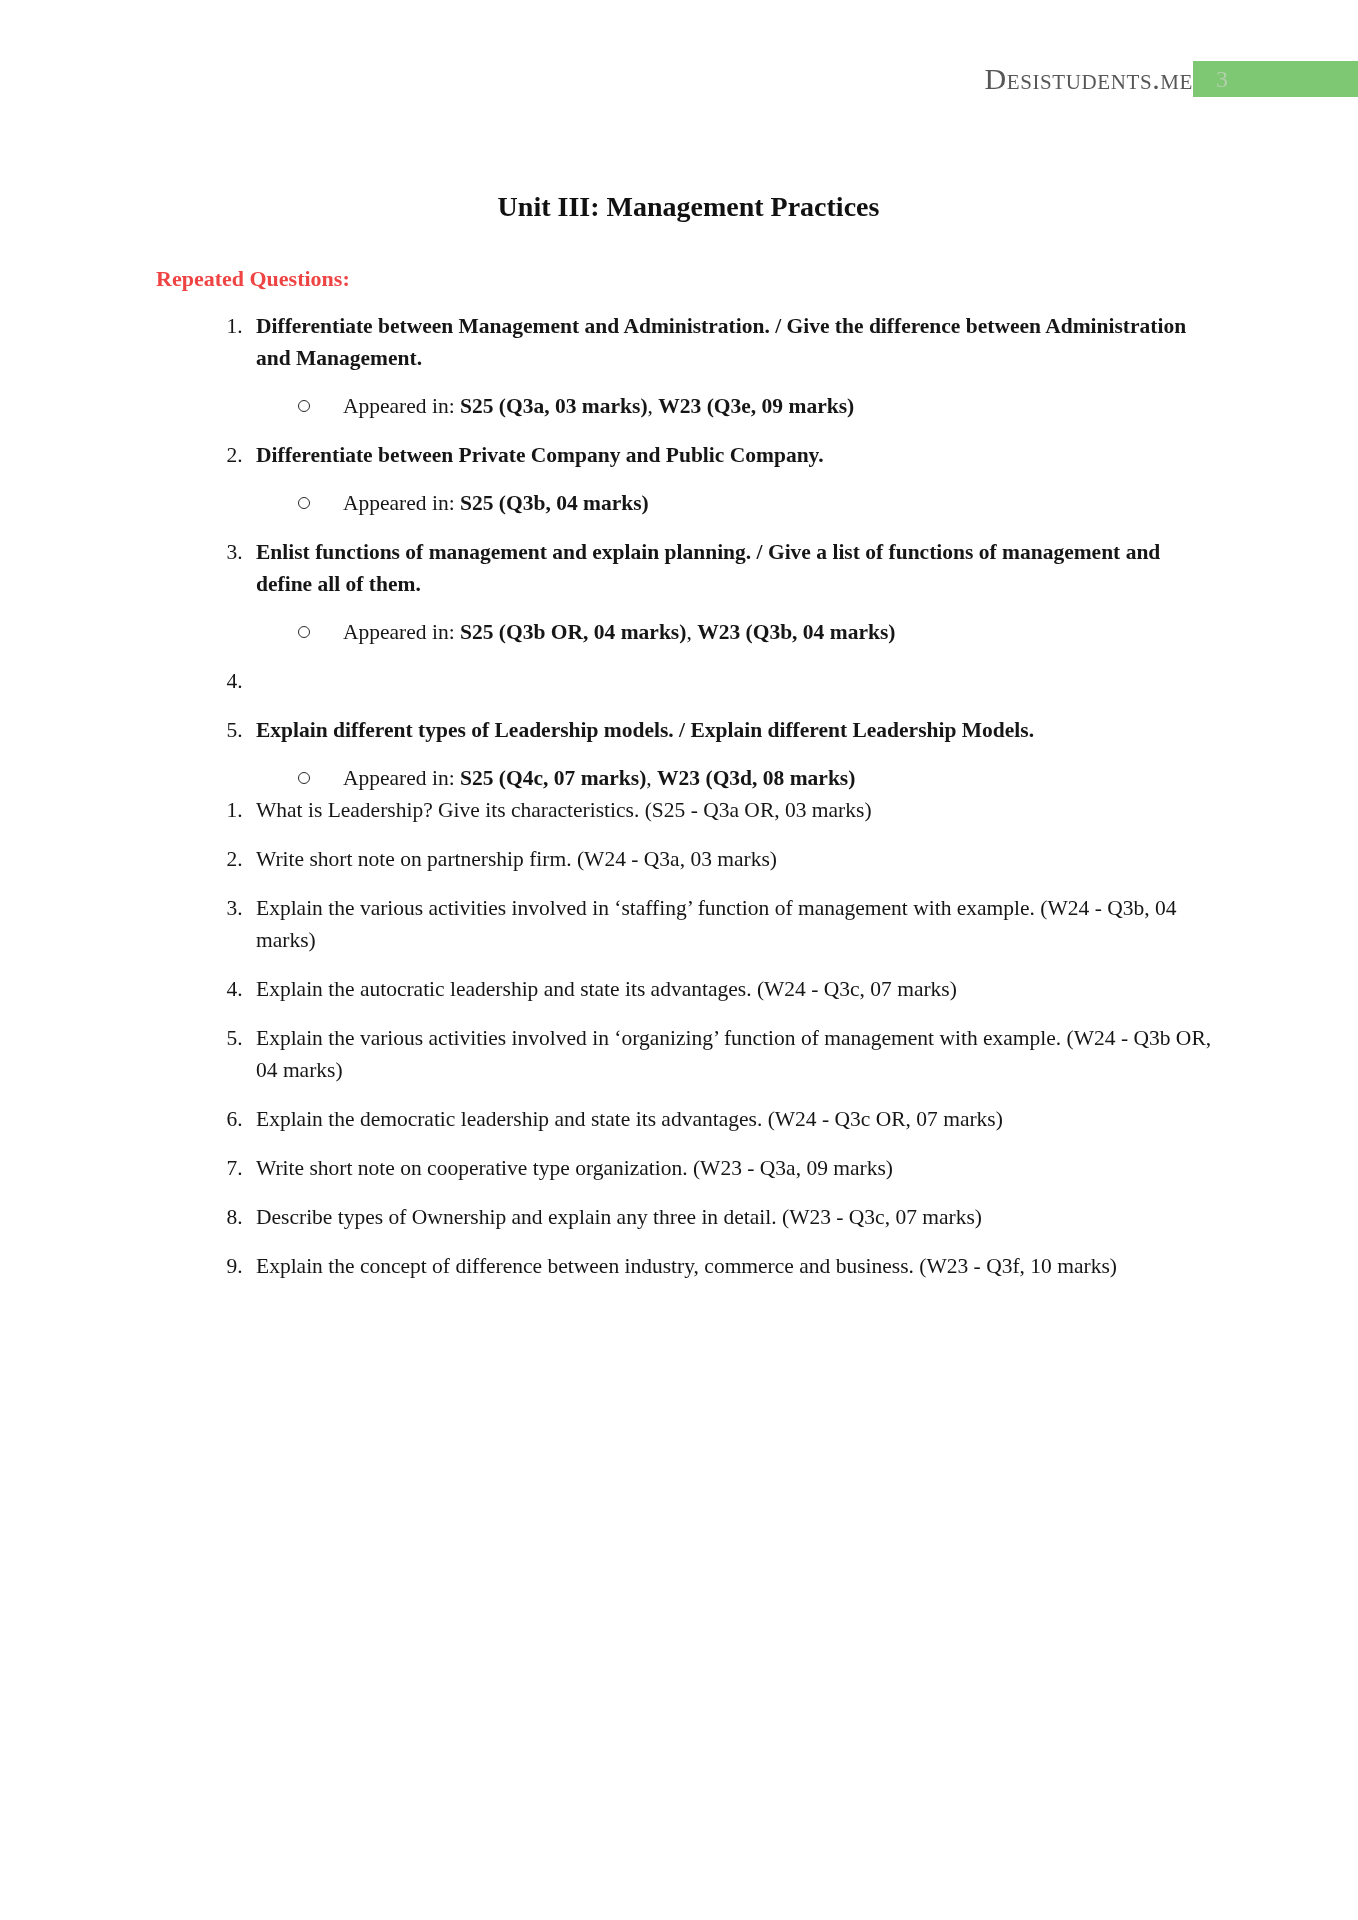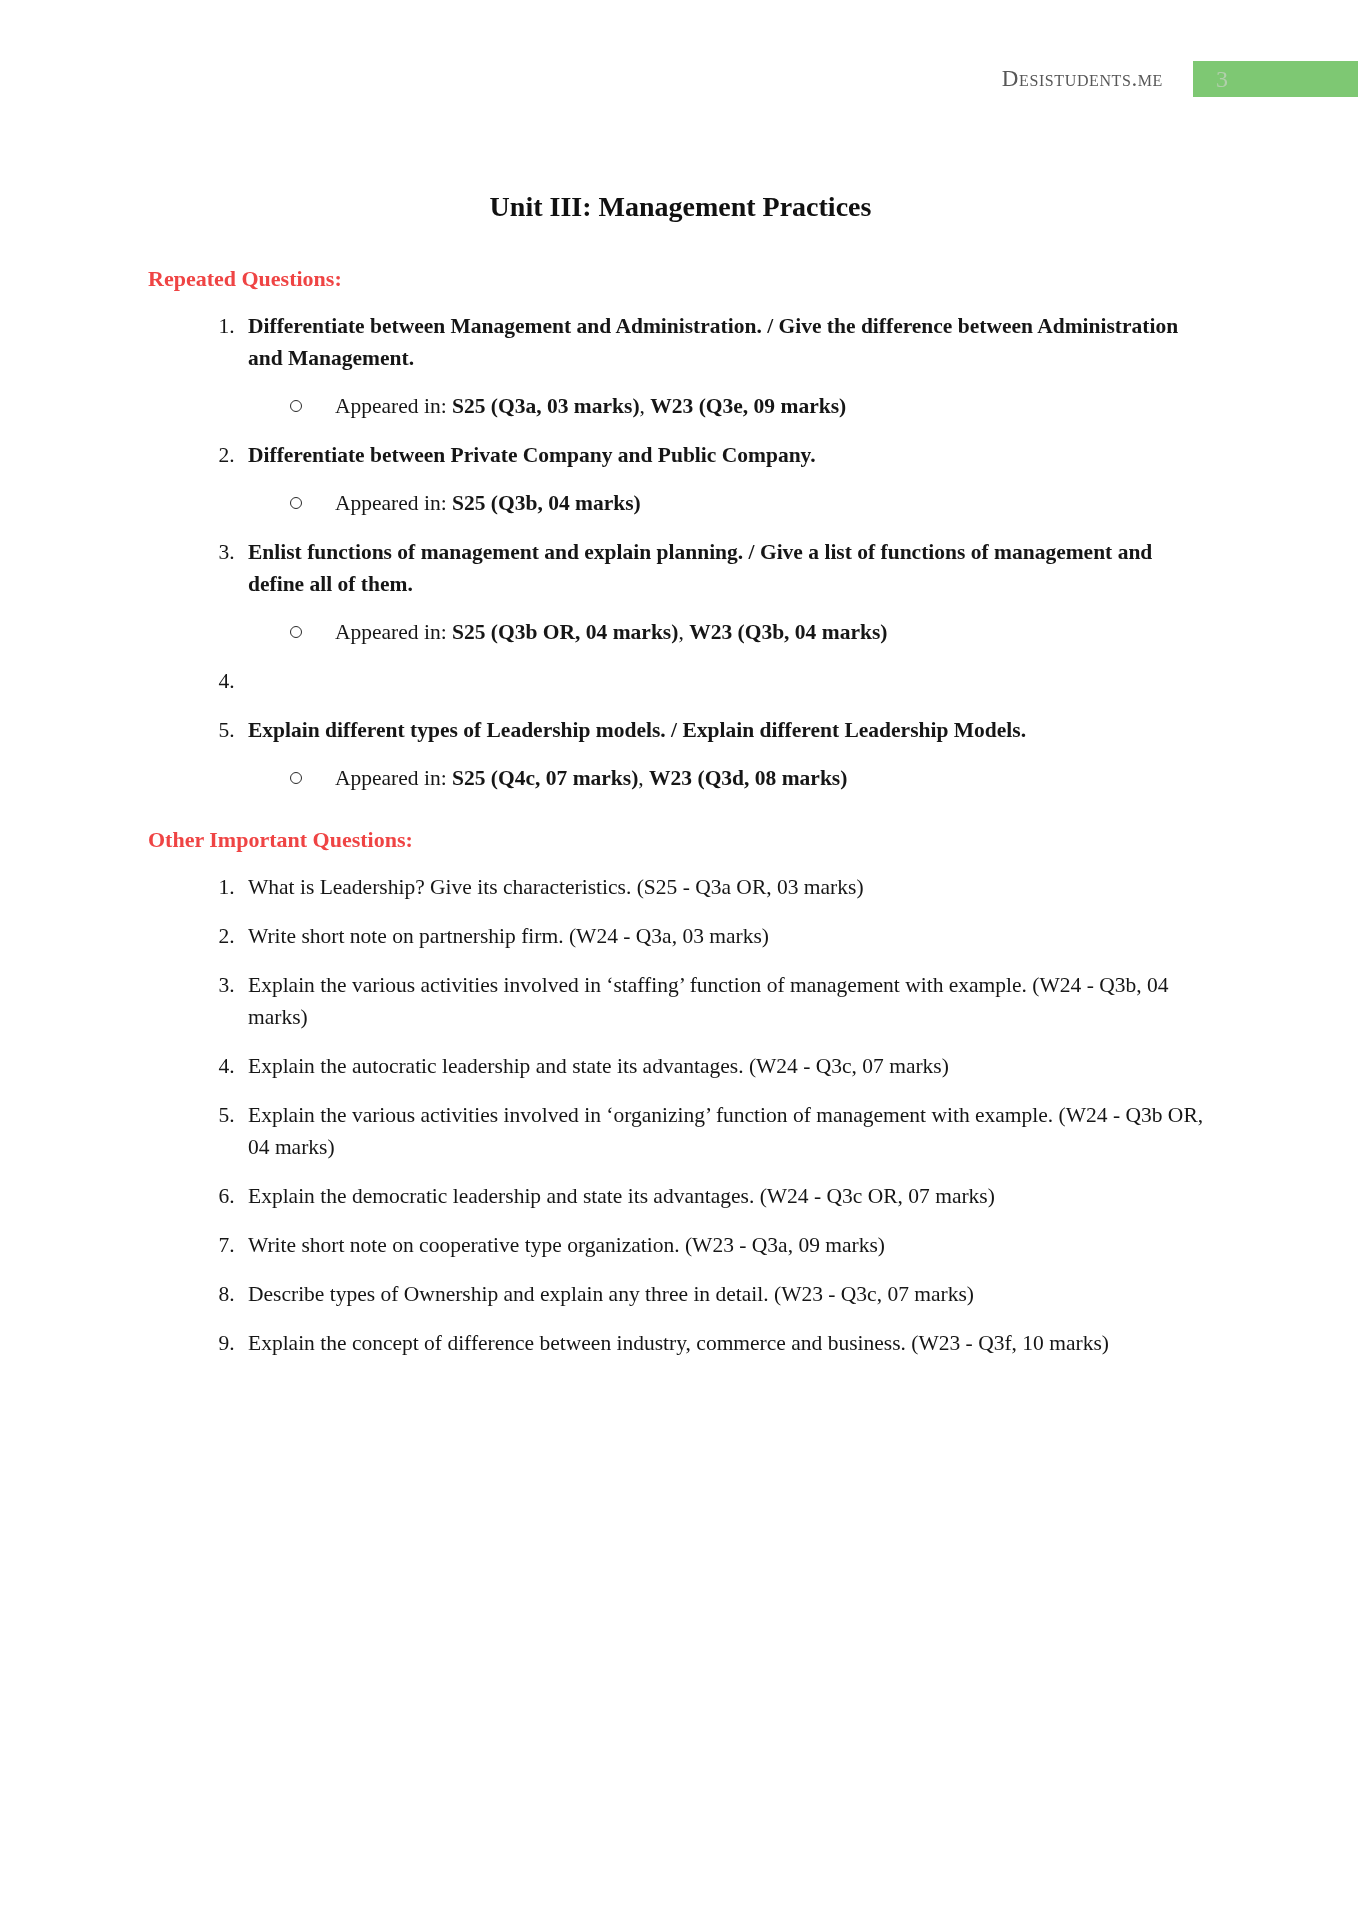--- a/index.html
+++ b/index.html
@@ -17,41 +17,40 @@
   .header {
     position: absolute;
     top: 61px; left: 0; right: 0;
     height: 36px;
     display: flex;
     justify-content: flex-end;
     align-items: center;
   }
   .site-name {
     font-variant-caps: small-caps;
-    font-size: 23px;
+    font-size: 30px;
     letter-spacing: 0.6px;
     color: #575757;
-    margin-right: 30px;
     line-height: 36px;
   }
   .page-badge {
     width: 165px;
     height: 36px;
     box-sizing: border-box;
     display: flex;
     align-items: center;
     padding-left: 23px;
     font-size: 24px;
   }
 
   
   .content {
     position: absolute;
     top: 187px;
-    left: 148px;
+    left: 156px;
     width: 1065px;
   }
   .doc-title {
     margin: 0 0 36px 0;
     text-align: center;
     font-size: 28px;
     font-weight: bold;
     line-height: 40px;
     color: #111;
   }
@@ -129,21 +128,20 @@
         <div class="appeared"><span class="bullet-o"></span><span>Appeared in: </span><b>S25 (Q3b OR, 04 marks)</b><span>, </span><b>W23 (Q3b, 04 marks)</b></div>
       </li>
       <li>
       </li>
       <li>
         <div class="q-text">Explain different types of Leadership models. / Explain different Leadership Models.</div>
         <div class="appeared"><span class="bullet-o"></span><span>Appeared in: </span><b>S25 (Q4c, 07 marks)</b><span>, </span><b>W23 (Q3d, 08 marks)</b></div>
       </li>
     </ol>
 
-    <div class="section-heading other">Other Important Questions:</div>
 
     <ol class="q-list plain">
       <li><span>What is Leadership? Give its characteristics. (S25 - Q3a OR, 03 marks)</span></li>
       <li><span>Write short note on partnership firm. (W24 - Q3a, 03 marks)</span></li>
       <li><span>Explain the various activities involved in ‘staffing’ function of management with example. (W24 - Q3b, 04 marks)</span></li>
       <li><span>Explain the autocratic leadership and state its advantages. (W24 - Q3c, 07 marks)</span></li>
       <li><span>Explain the various activities involved in ‘organizing’ function of management with example. (W24 - Q3b OR, 04 marks)</span></li>
       <li><span>Explain the democratic leadership and state its advantages. (W24 - Q3c OR, 07 marks)</span></li>
       <li><span>Write short note on cooperative type organization. (W23 - Q3a, 09 marks)</span></li>
       <li><span>Describe types of Ownership and explain any three in detail. (W23 - Q3c, 07 marks)</span></li>

